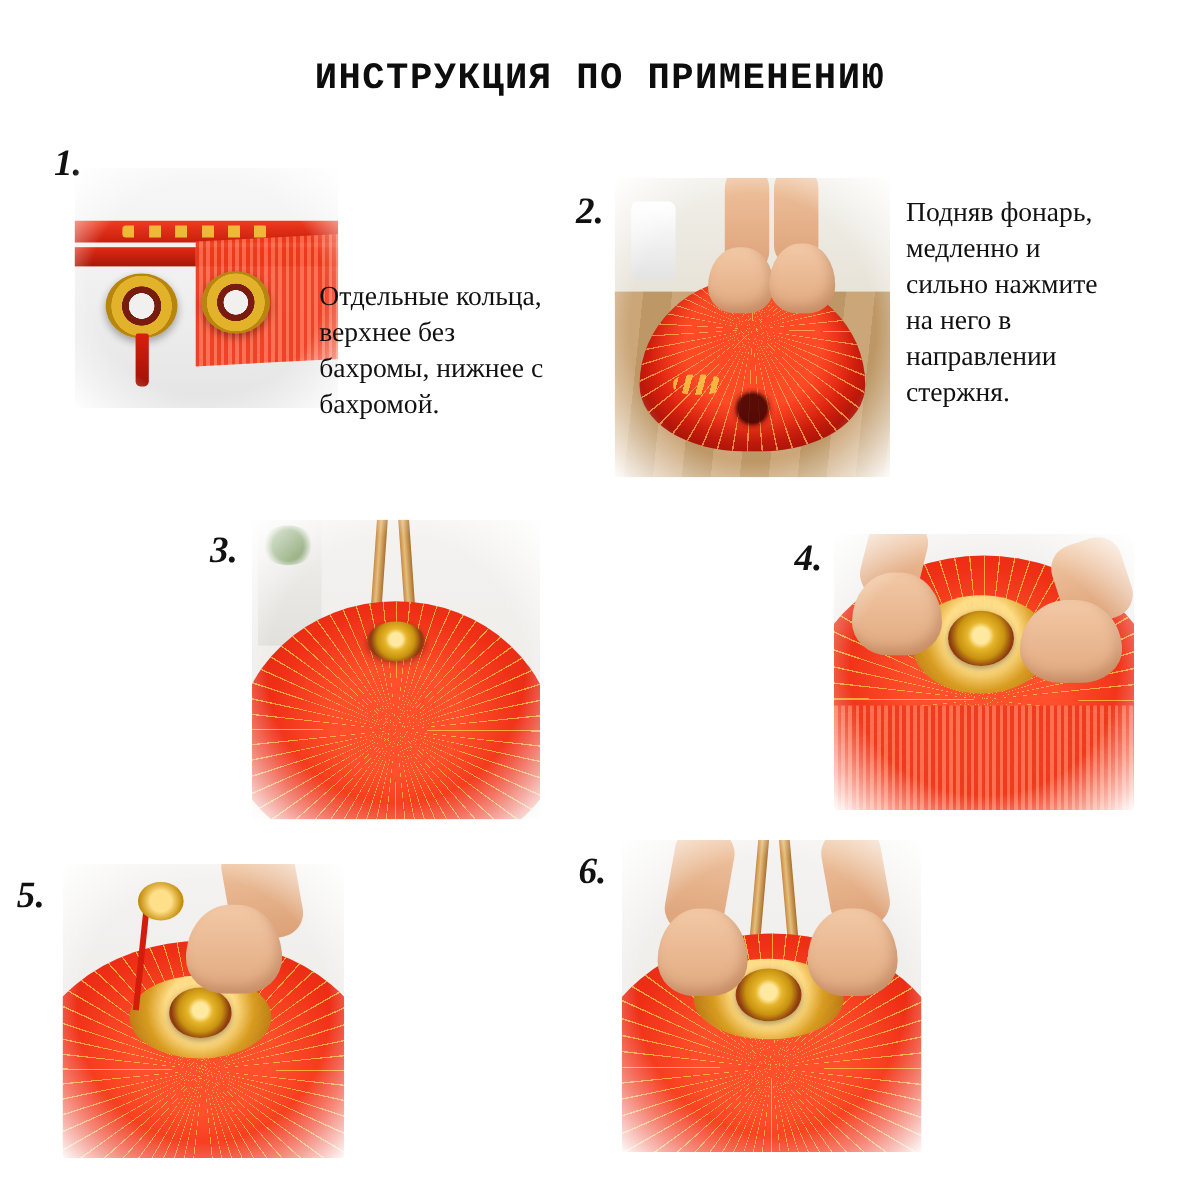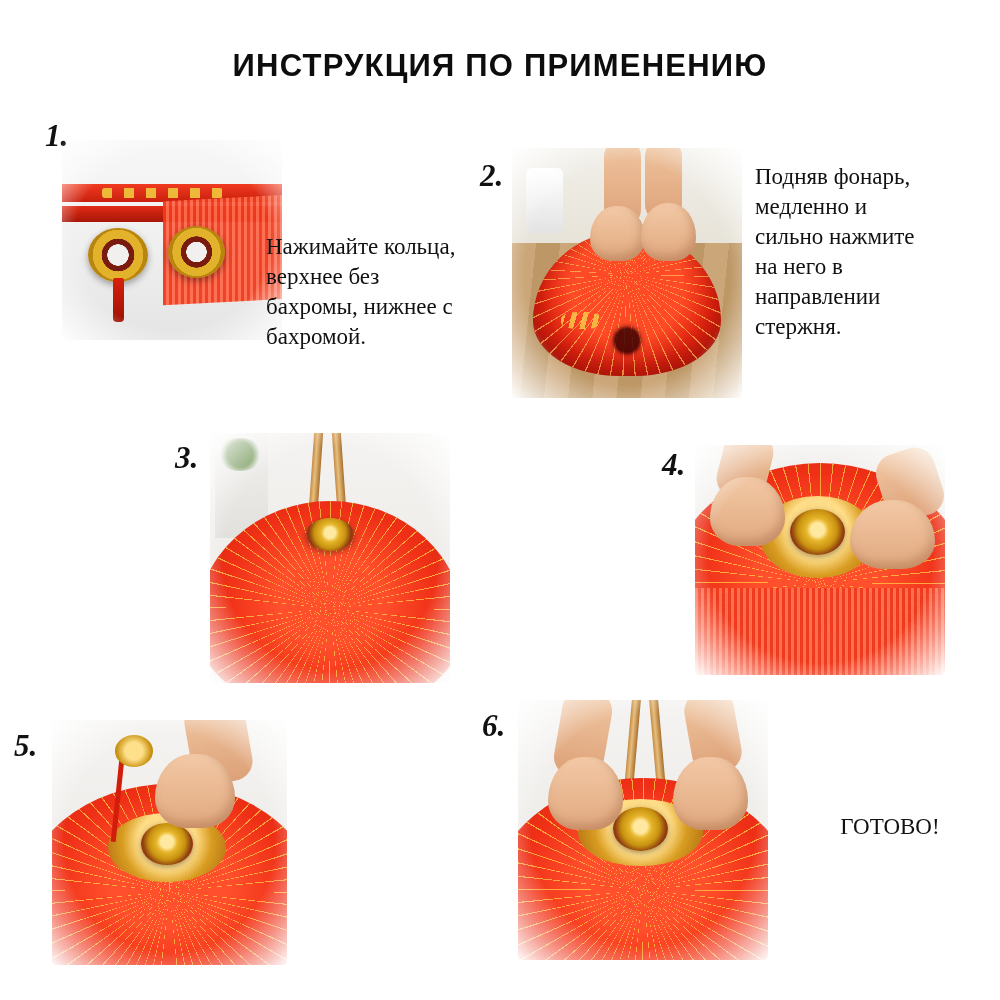--- a/index.html
+++ b/index.html
@@ -16,21 +16,21 @@
     overflow: hidden;
   }
 
   
   .page-title {
     position: absolute;
     top: 48px;
     left: 0;
     width: 1000px;
     text-align: center;
-    font-family: Liberation Sans, sans-serif;
+    font-family: Liberation Mono, monospace;
     font-weight: bold;
     font-size: 31px;
     letter-spacing: 1.2px;
     color: #0d0d0d;
   }
 
   
   .step {
     position: absolute;
   }
@@ -184,21 +184,21 @@
     <div class="p1-cloth"></div>
     <div class="p1-band b1"></div>
     <div class="p1-gold-deco"></div>
     <div class="p1-band b2"></div>
     <div class="p1-fringe"></div>
     <div class="p1-ring r1"></div>
     <div class="p1-ring r2"></div>
     <div class="p1-tassel"></div>
   </div>
 
-  <div class="step-text" style="left:266px;top:232px;width:260px;">Нажимайте кольца,
+  <div class="step-text" style="left:266px;top:232px;width:260px;">Отдельные кольца,
 верхнее без
 бахромы, нижнее с
 бахромой.</div>
 </div>
 
 <div class="step" style="left:460px;top:140px;width:540px;height:280px;">
   <div class="step-num" style="left:20px;top:18px;">2.</div>
 
   <div class="photo" style="left:52px;top:8px;width:230px;height:250px;">
     <div class="p2-wall"></div>
@@ -287,14 +287,13 @@
       <div class="umbrella-ribs"></div>
     </div>
     <div class="goldring" style="left:24%;top:38%;width:50%;height:26%;"></div>
     <div class="hub" style="left:38%;top:41%;width:22%;height:17%;"></div>
     <div class="arm" style="left:16%;top:-4%;width:20%;height:34%;transform:rotate(10deg);"></div>
     <div class="hand" style="left:12%;top:22%;width:30%;height:28%;"></div>
     <div class="arm" style="left:68%;top:-4%;width:20%;height:32%;transform:rotate(-10deg);"></div>
     <div class="hand" style="left:62%;top:22%;width:30%;height:28%;"></div>
   </div>
 
-  <div class="step-text" style="left:330px;top:112px;width:200px;text-align:center;">ГОТОВО!</div>
 </div>
 
 </body></html>

